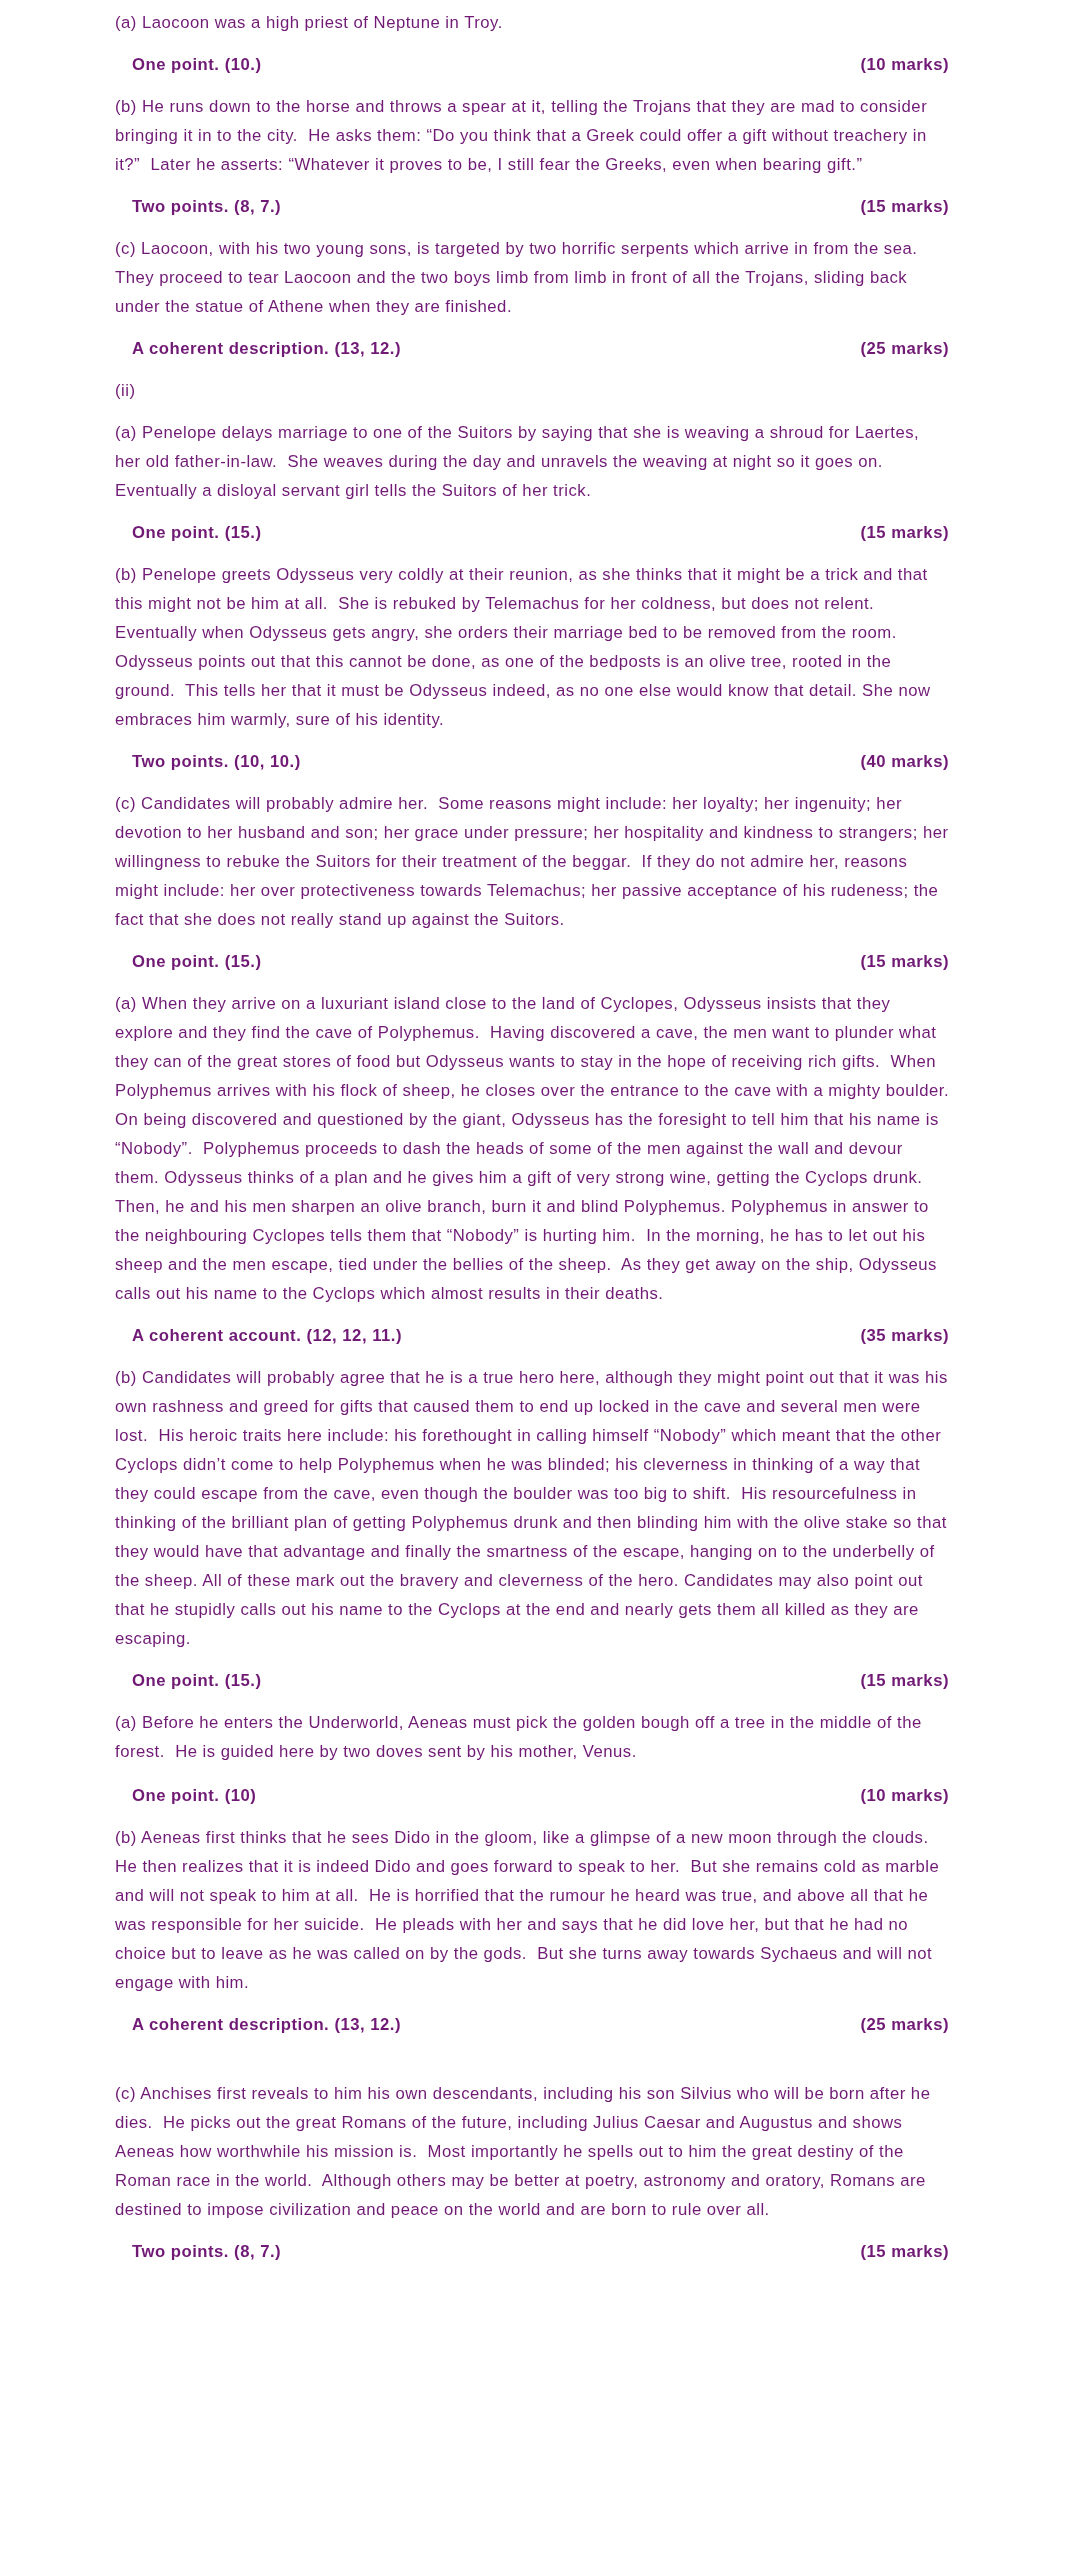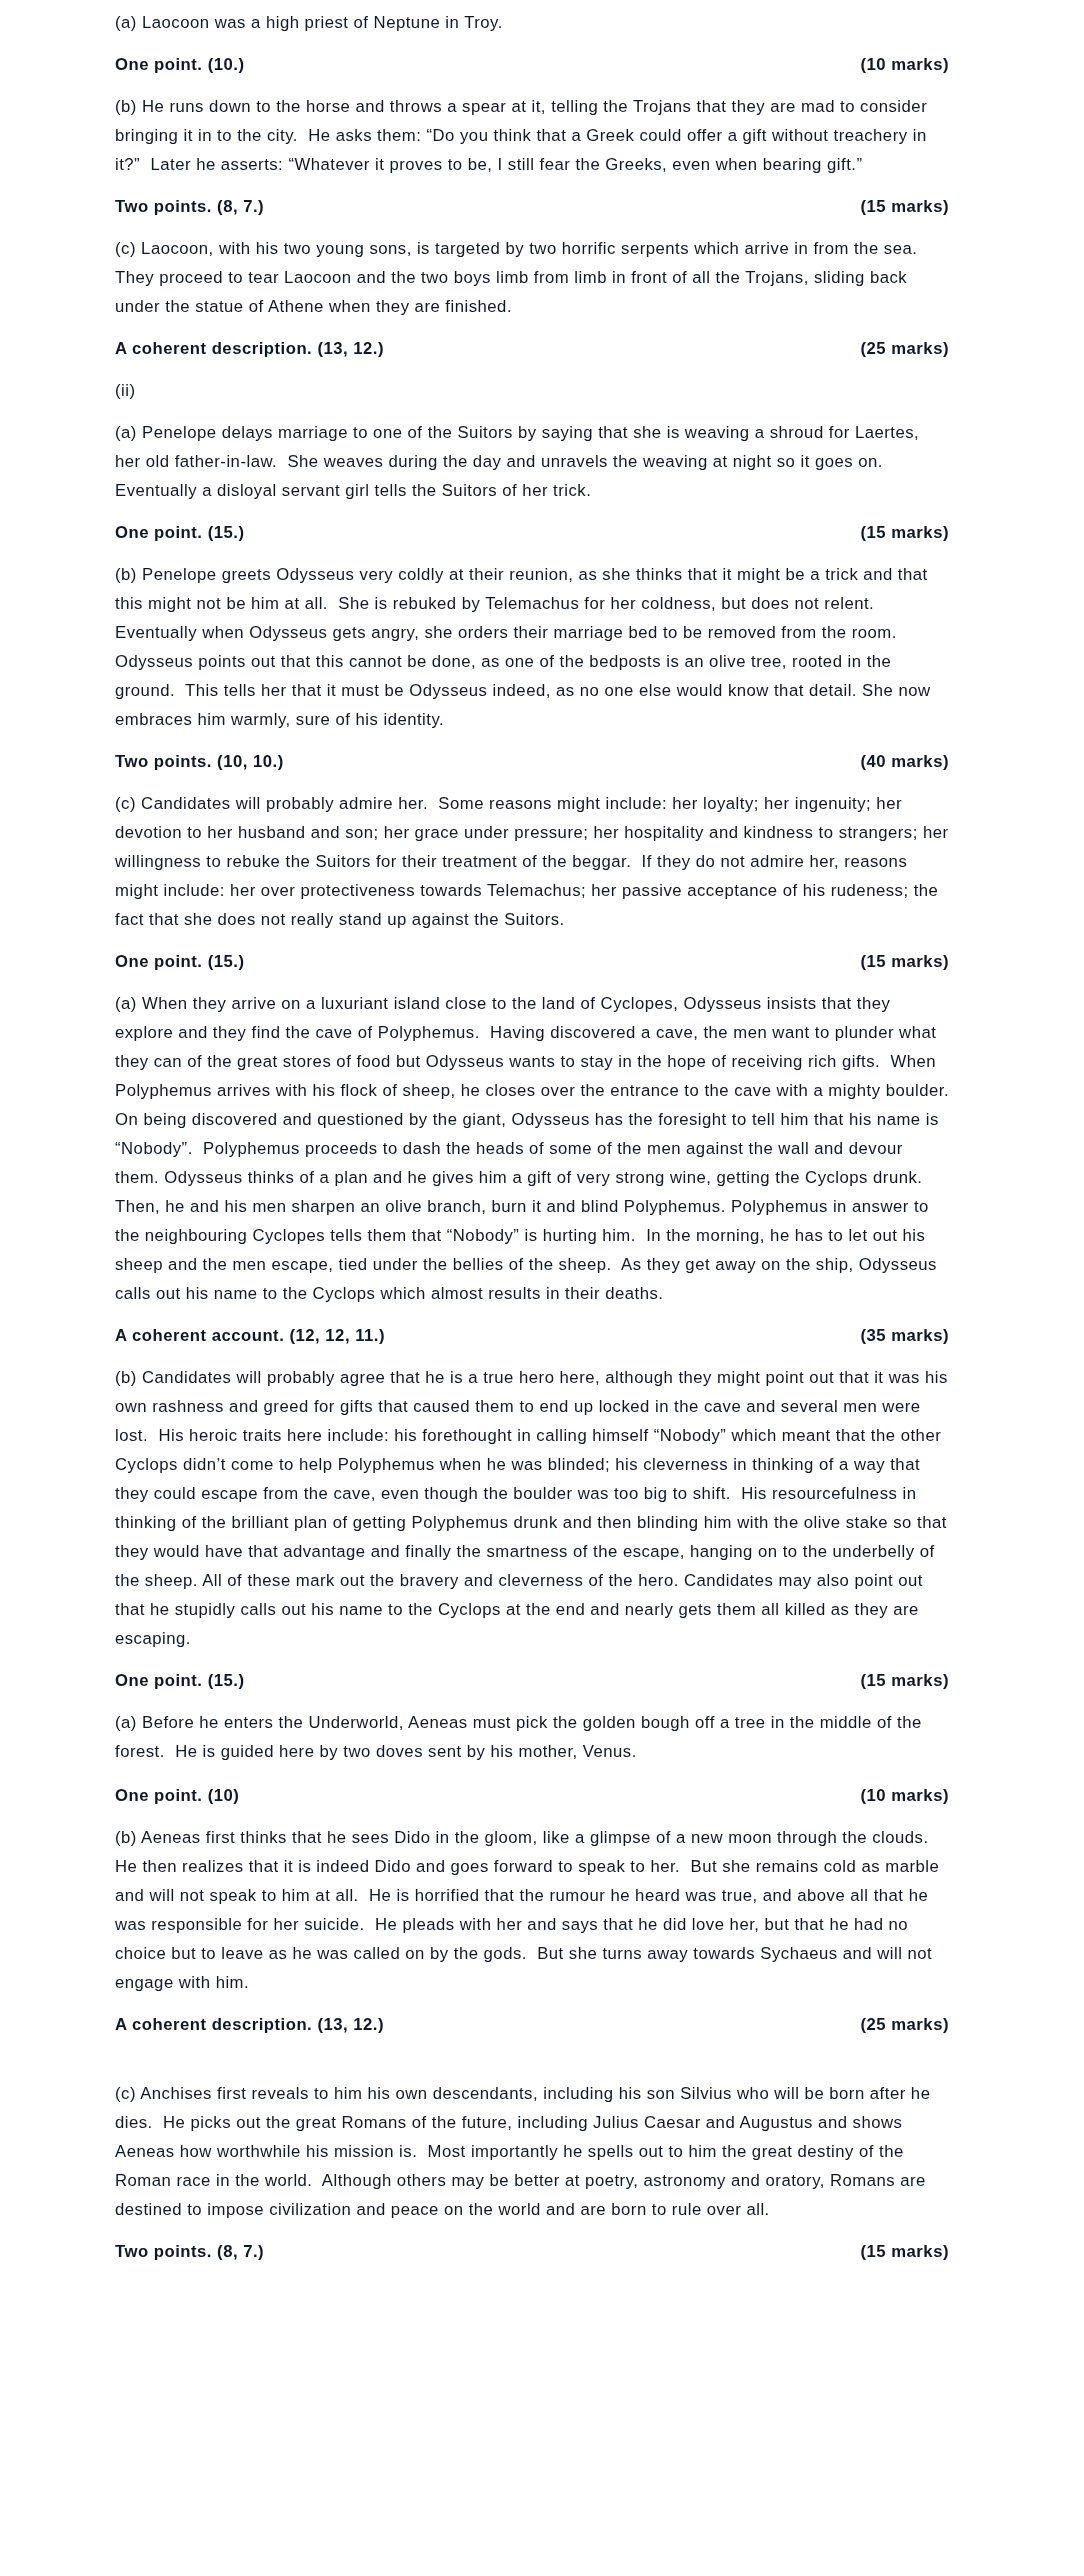--- a/index.html
+++ b/index.html
@@ -13,36 +13,36 @@
   }
   .page {
     box-sizing: border-box;
     width: 1084px;
     min-height: 2576px;
     padding: 8.3px 135px 36px 115px;
     font-family: "Liberation Sans", "DejaVu Sans", sans-serif;
     font-size: 16.7px;
     line-height: 29px;
     letter-spacing: 0.5px;
-    color: #0f172a;
+    color: #701a75;
     background: #ffffff;
   }
   .body-para {
     margin: 0 0 13px 0;
     white-space: pre-wrap;
   }
   .body-para.tight {
     margin-bottom: 15px;
   }
   .marks-row {
     display: flex;
     justify-content: space-between;
     align-items: baseline;
     font-weight: bold;
-    margin: 0 0 13px 0;
+    margin: 0 0 13px 17px;
   }
   .marks-row .marks-label { text-align: left; }
   .marks-row .marks-value { text-align: right; white-space: nowrap; }
   .para-spacer {
     height: 27px;
   }
 </style>
 </head>
 <body>
 

